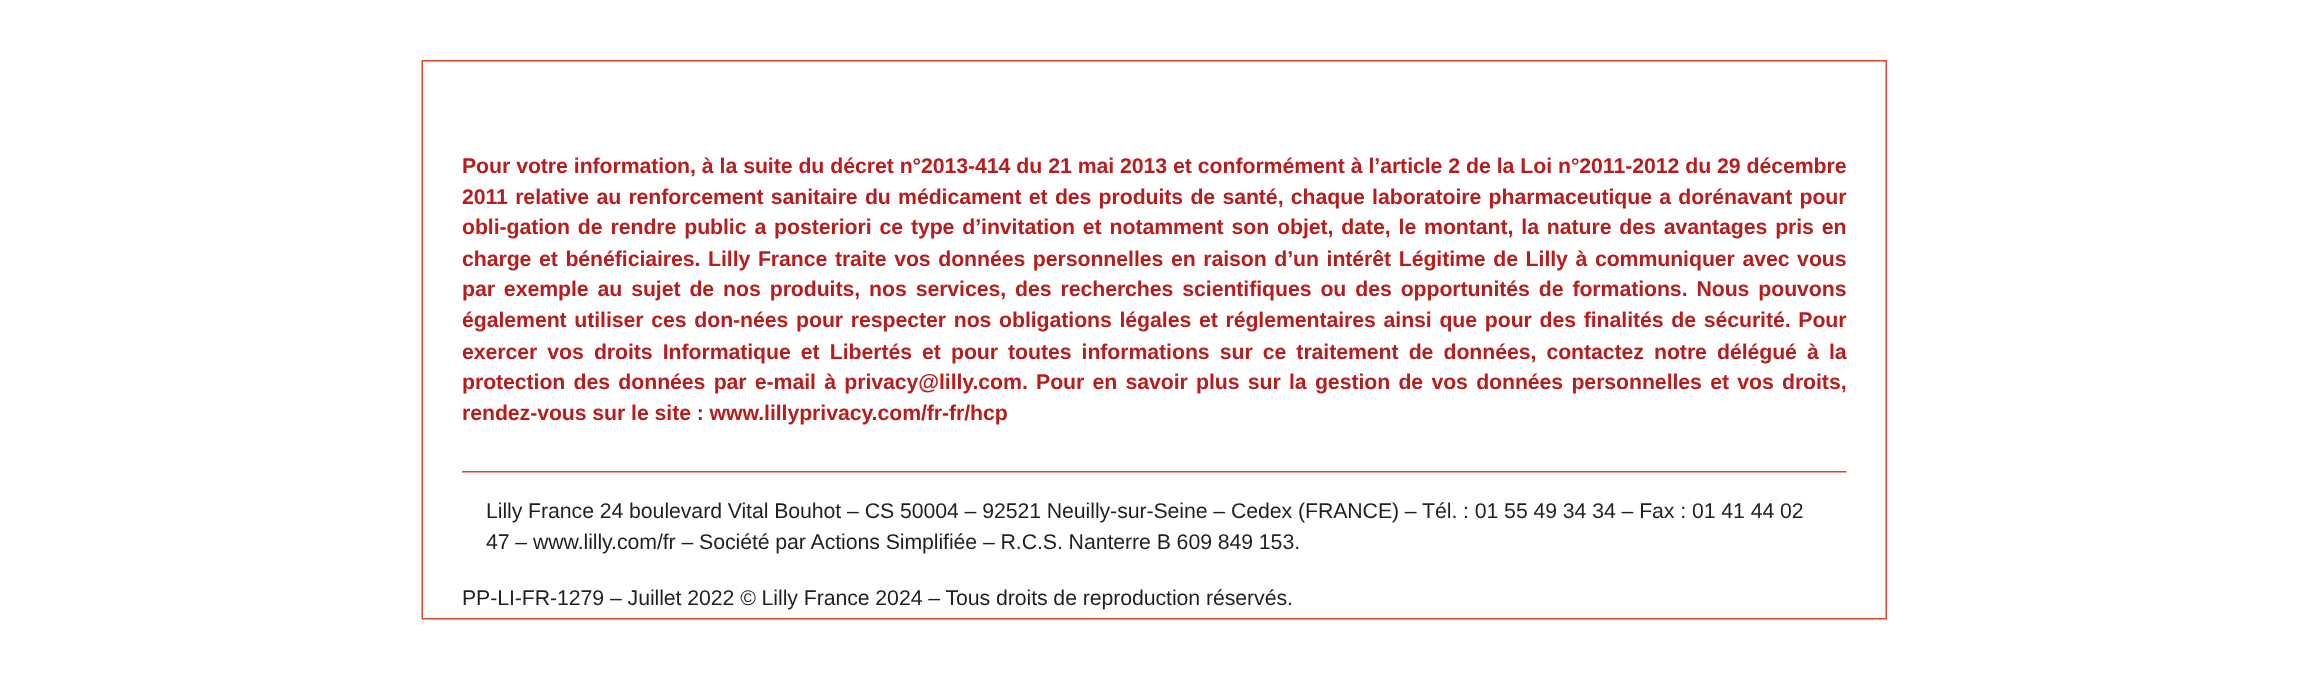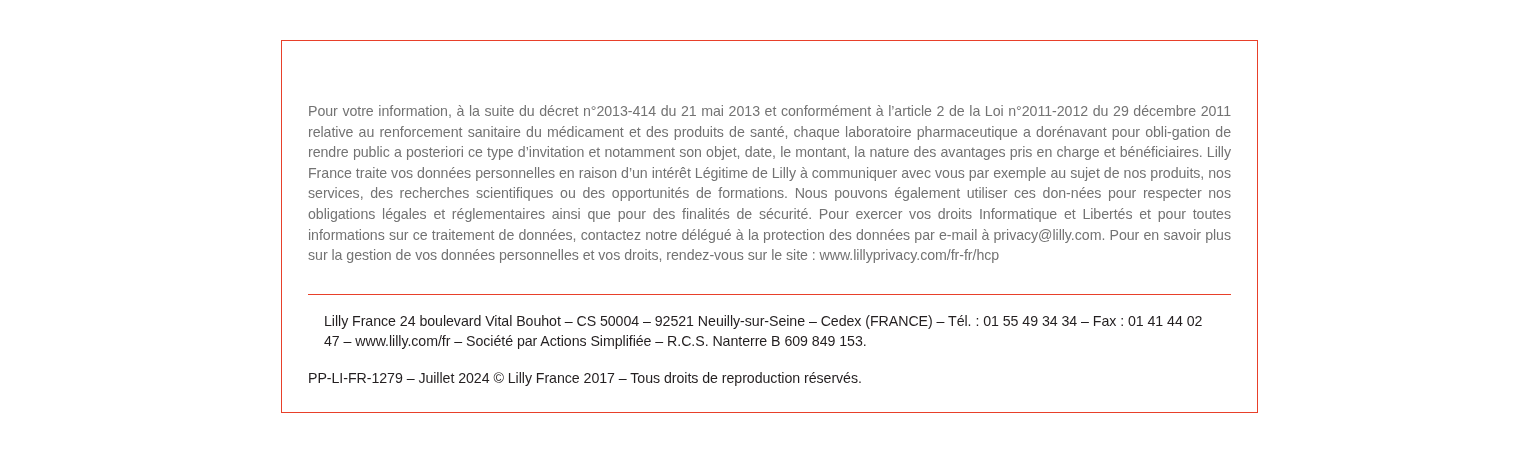--- a/index.html
+++ b/index.html
@@ -30,26 +30,27 @@
   }
   .inner {
     position: absolute;
     left: 26px;
     top: 60px;
     right: 26px;
   }
   .body-text {
     font-size: 14.2px;
     line-height: 20.6px;
-    color: #737373;
+    color: #b91c1c;
     text-align: justify;
     text-justify: inter-word;
     letter-spacing: -0.05px;
     margin: 0;
     hyphens: manual;
+    font-weight: bold;
   }
   .divider {
     margin-top: 28px;
     margin-bottom: 12px;
     height: 1px;
     background: #e8402a;
     width: 100%;
   }
   .address-text {
     font-size: 14.2px;
@@ -69,16 +70,16 @@
 </style>
 </head>
 <body>
 
 <div class="page">
   <div class="legal-box">
     <div class="inner">
       <p class="body-text">Pour votre information, à la suite du décret n°2013-414 du 21 mai 2013 et conformément à l’article 2 de la Loi n°2011-2012 du 29 décembre 2011 relative au renforcement sanitaire du médicament et des produits de santé, chaque laboratoire pharmaceutique a dorénavant pour obli-gation de rendre public a posteriori ce type d’invitation et notamment son objet, date, le montant, la nature des avantages pris en charge et bénéficiaires. Lilly France traite vos données personnelles en raison d’un intérêt Légitime de Lilly à communiquer avec vous par exemple au sujet de nos produits, nos services, des recherches scientifiques ou des opportunités de formations. Nous pouvons également utiliser ces don-nées pour respecter nos obligations légales et réglementaires ainsi que pour des finalités de sécurité. Pour exercer vos droits Informatique et Libertés et pour toutes informations sur ce traitement de données, contactez notre délégué à la protection des données par e-mail à privacy@lilly.com. Pour en savoir plus sur la gestion de vos données personnelles et vos droits, rendez-vous sur le site : www.lillyprivacy.com/fr-fr/hcp</p>
       <div class="divider"></div>
       <p class="address-text">Lilly France 24 boulevard Vital Bouhot – CS 50004 – 92521 Neuilly-sur-Seine – Cedex (FRANCE) – Tél. : 01 55 49 34 34 – Fax : 01 41 44 02 47 – www.lilly.com/fr – Société par Actions Simplifiée – R.C.S. Nanterre B 609 849 153.</p>
-      <p class="code-text">PP-LI-FR-1279 – Juillet 2024 © Lilly France 2017 – Tous droits de reproduction réservés.</p>
+      <p class="code-text">PP-LI-FR-1279 – Juillet 2022 © Lilly France 2024 – Tous droits de reproduction réservés.</p>
     </div>
   </div>
 </div>
 
 </body></html>

